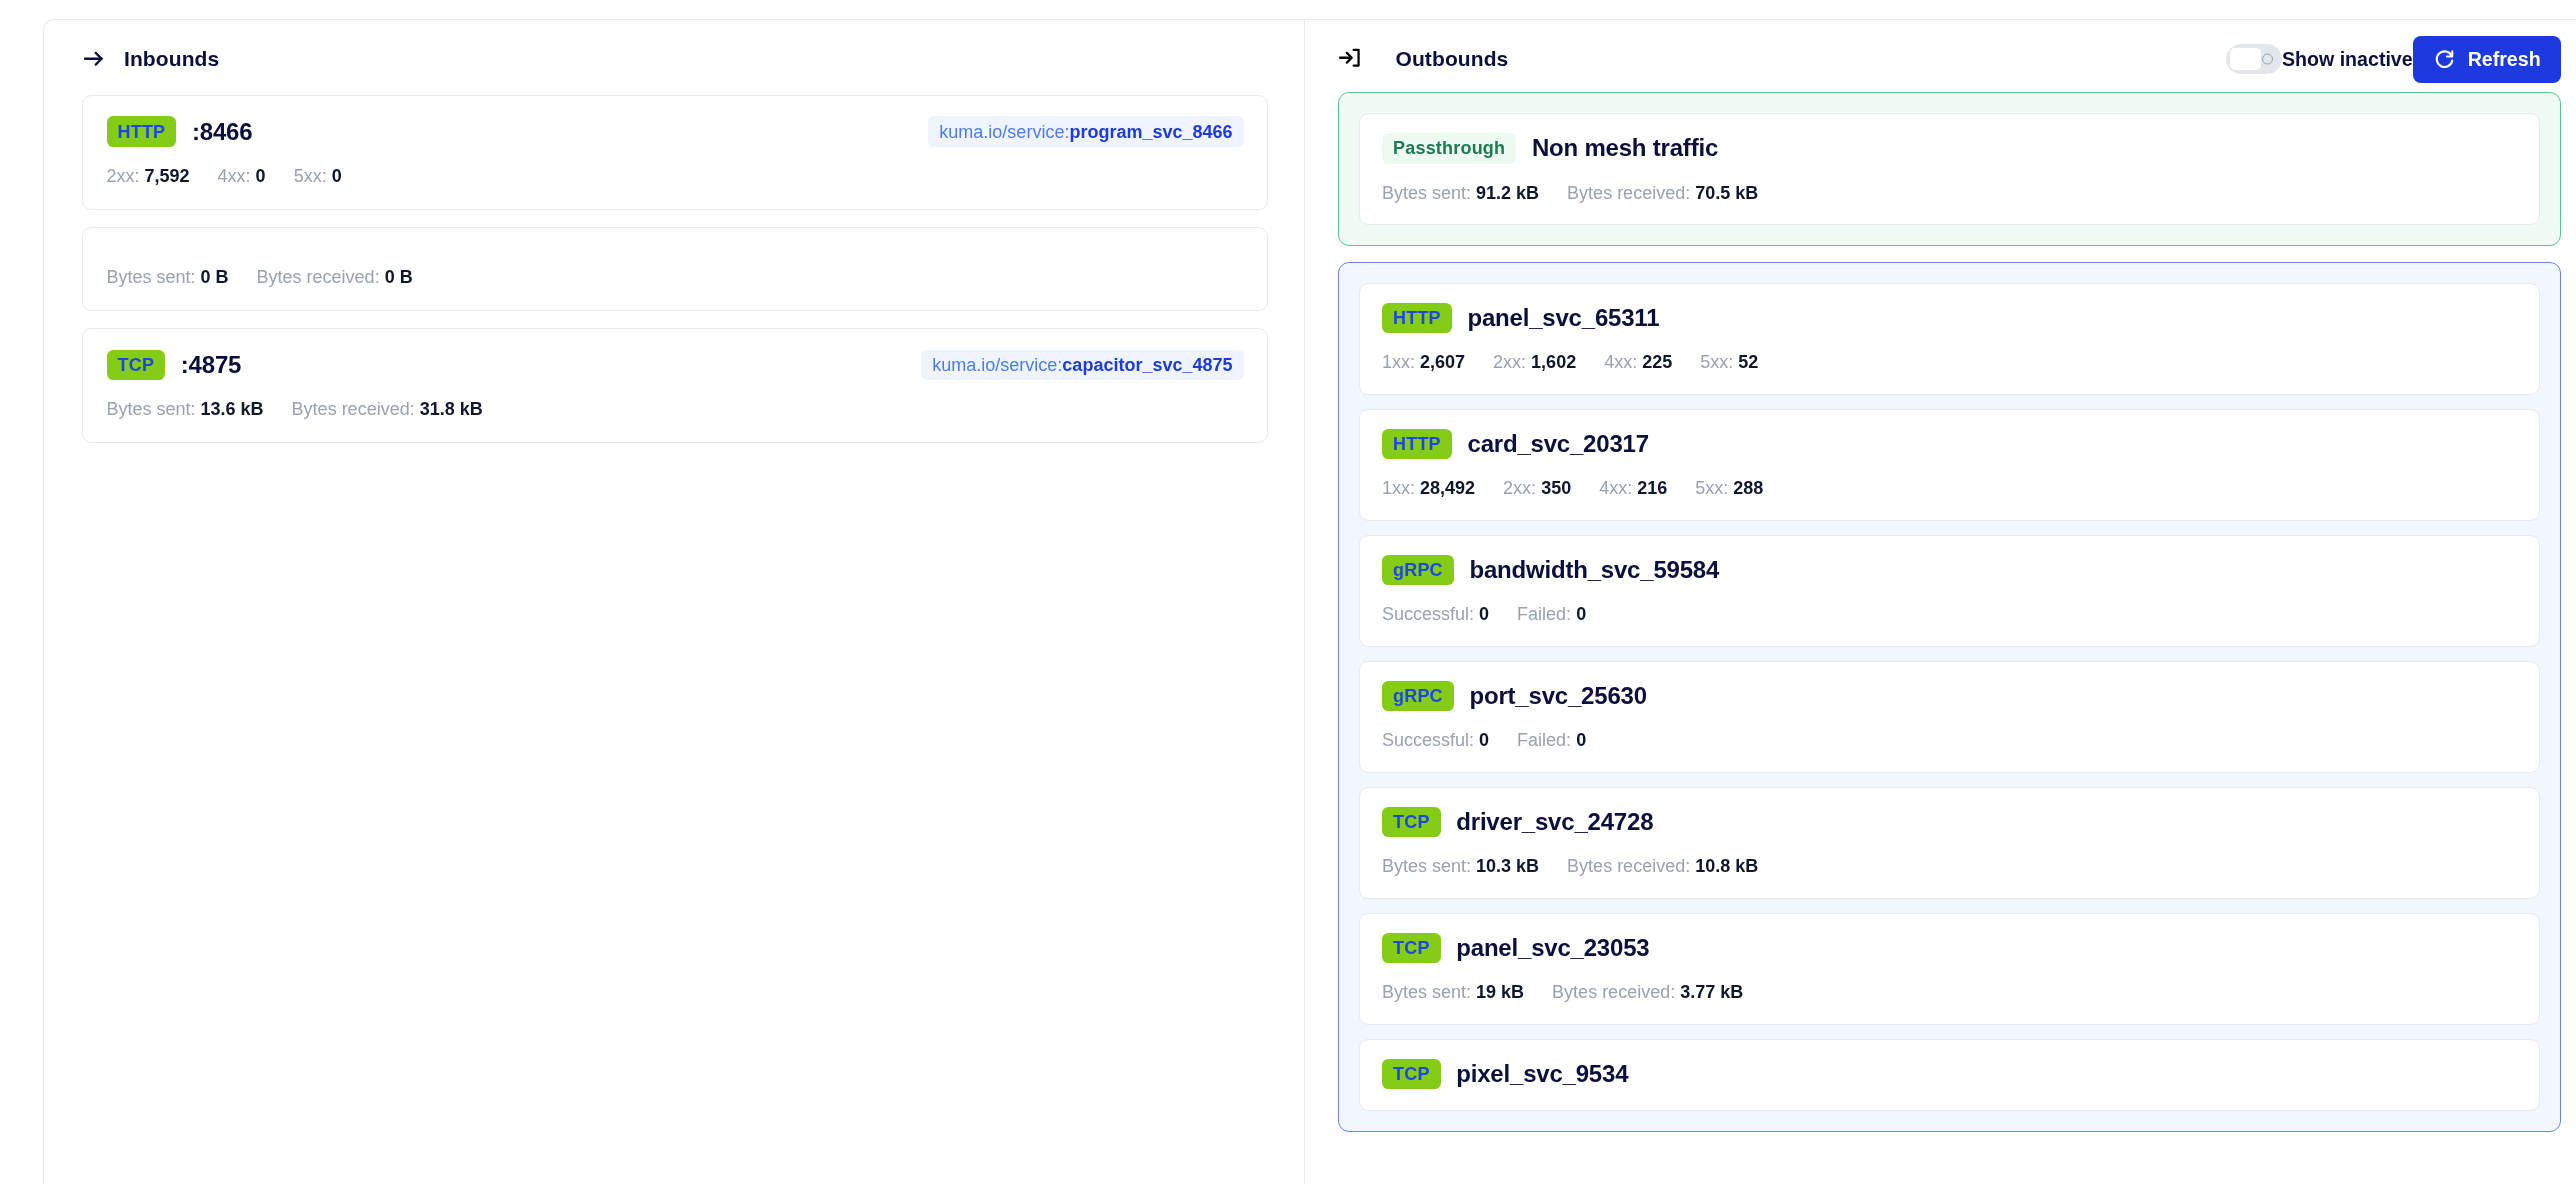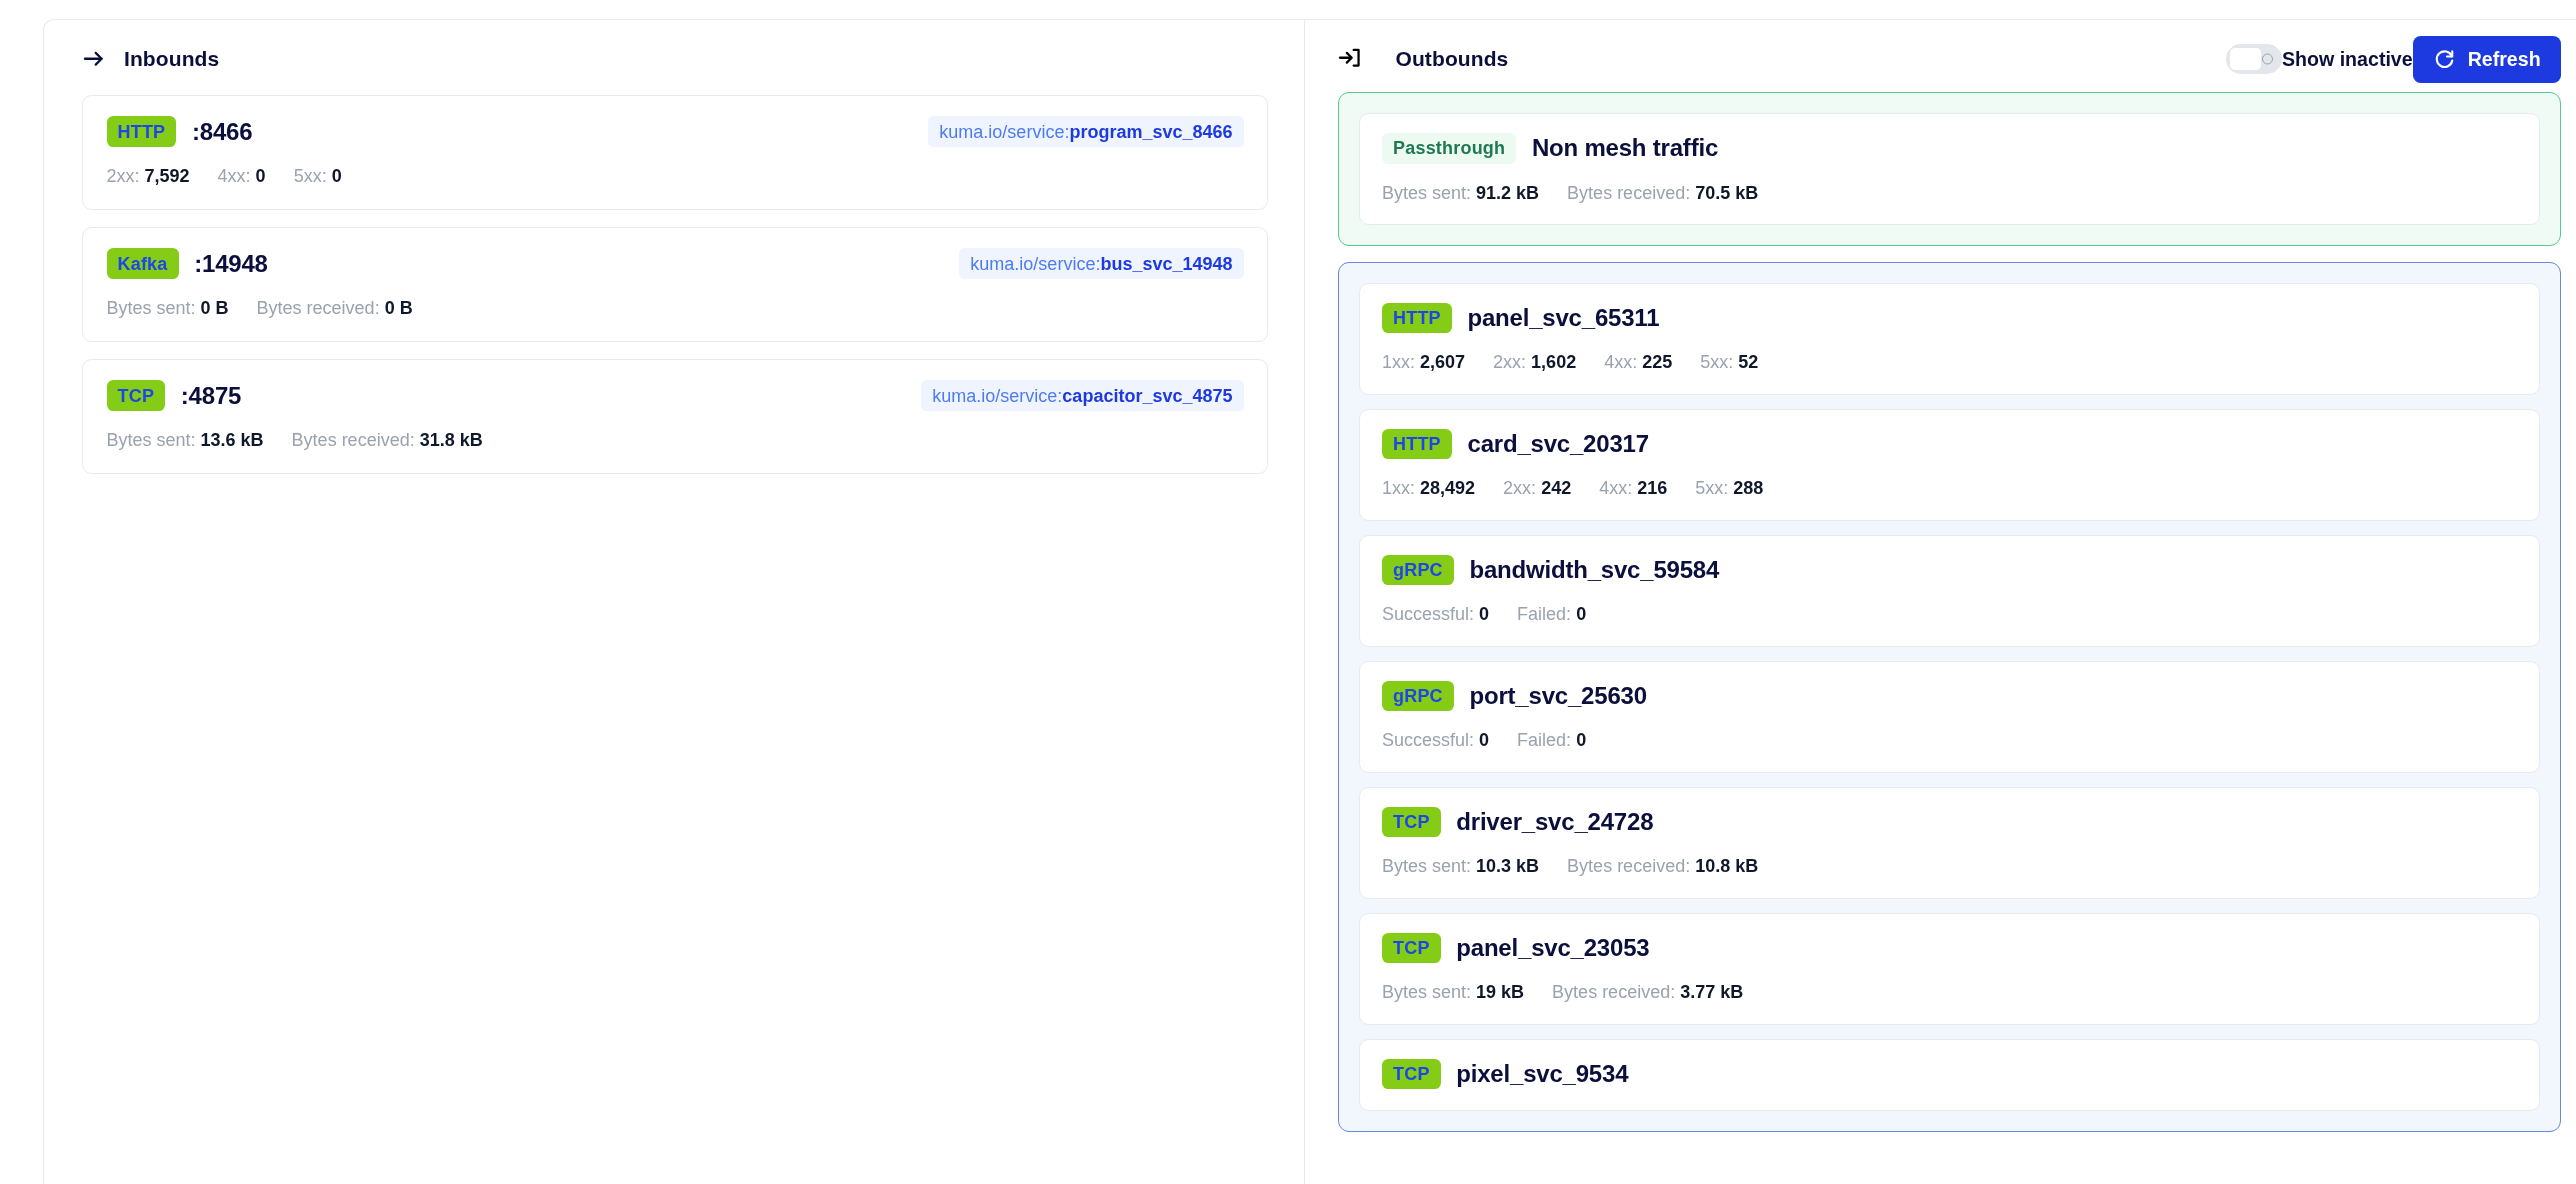--- a/index.html
+++ b/index.html
@@ -247,26 +247,20 @@
               <span class="spacer"></span>
               <span class="tag"><span>kuma.io/service:</span><b>program_svc_8466</b></span>
             </div>
             <div class="stats">
               <div class="stat"><span>2xx:</span> <b>7,592</b></div>
               <div class="stat"><span>4xx:</span> <b>0</b></div>
               <div class="stat"><span>5xx:</span> <b>0</b></div>
             </div>
           </div>
           <div class="card">
-            <div class="card-top">
-              <span class="badge">Kafka</span>
-              <span class="card-title">:14948</span>
-              <span class="spacer"></span>
-              <span class="tag"><span>kuma.io/service:</span><b>bus_svc_14948</b></span>
-            </div>
             <div class="stats">
               <div class="stat"><span>Bytes sent:</span> <b>0 B</b></div>
               <div class="stat"><span>Bytes received:</span> <b>0 B</b></div>
             </div>
           </div>
           <div class="card">
             <div class="card-top">
               <span class="badge">TCP</span>
               <span class="card-title">:4875</span>
               <span class="spacer"></span>
@@ -336,21 +330,21 @@
                   <div class="stat"><span>5xx:</span> <b>52</b></div>
                 </div>
               </div>
               <div class="card">
                 <div class="card-top">
                   <span class="badge">HTTP</span>
                   <span class="card-title">card_svc_20317</span>
                 </div>
                 <div class="stats">
                   <div class="stat"><span>1xx:</span> <b>28,492</b></div>
-                  <div class="stat"><span>2xx:</span> <b>242</b></div>
+                  <div class="stat"><span>2xx:</span> <b>350</b></div>
                   <div class="stat"><span>4xx:</span> <b>216</b></div>
                   <div class="stat"><span>5xx:</span> <b>288</b></div>
                 </div>
               </div>
               <div class="card">
                 <div class="card-top">
                   <span class="badge">gRPC</span>
                   <span class="card-title">bandwidth_svc_59584</span>
                 </div>
                 <div class="stats">

